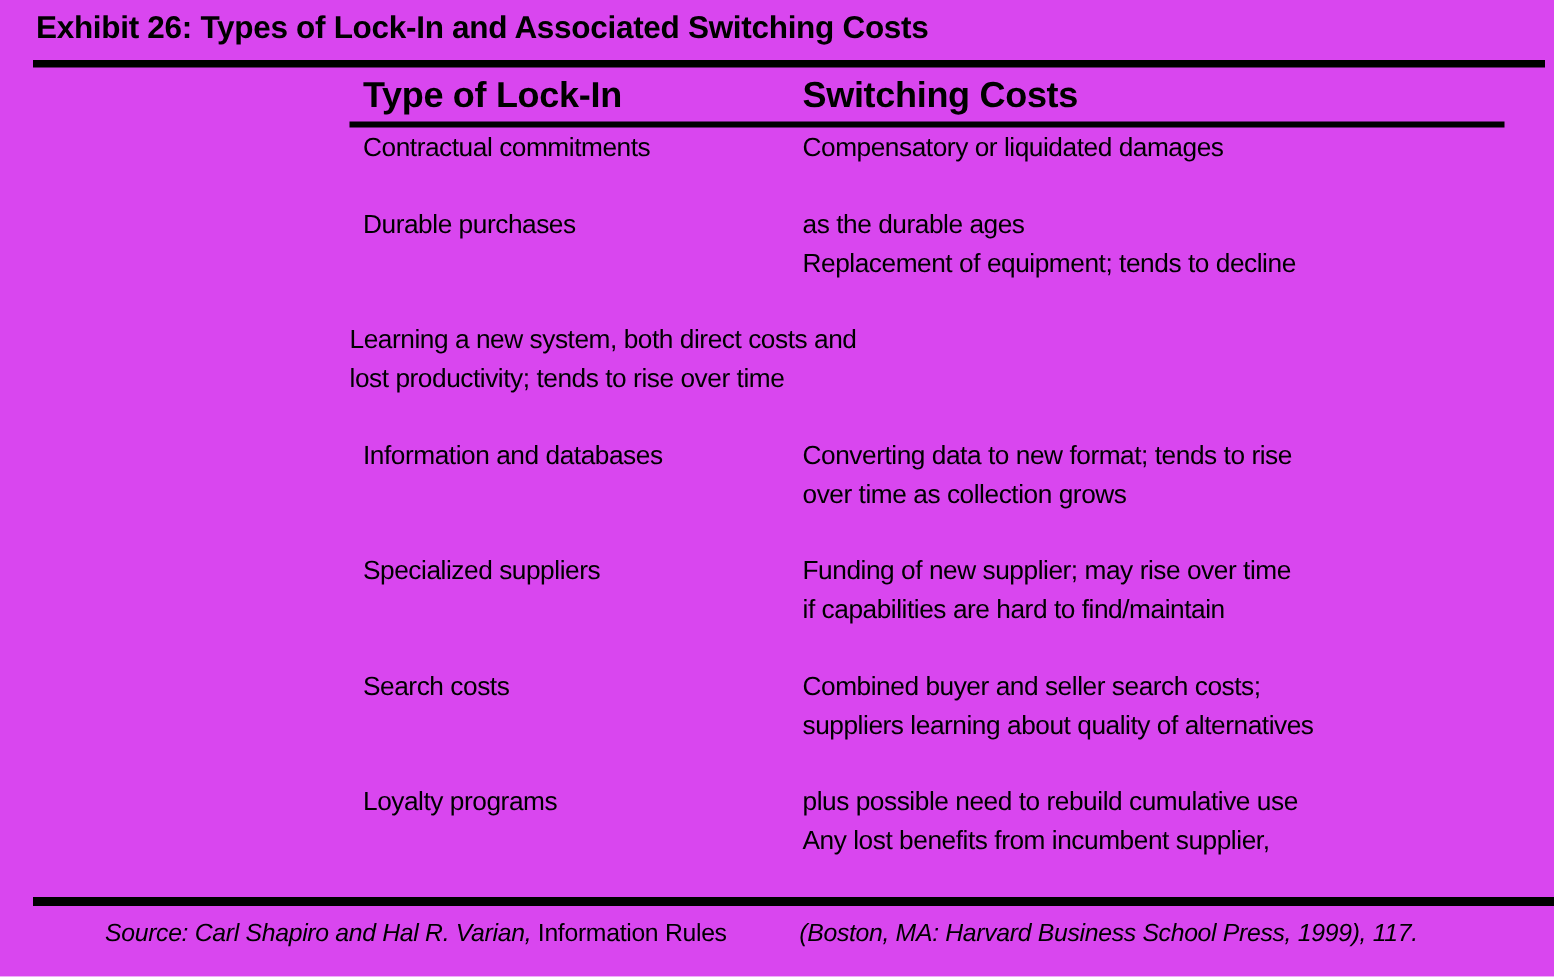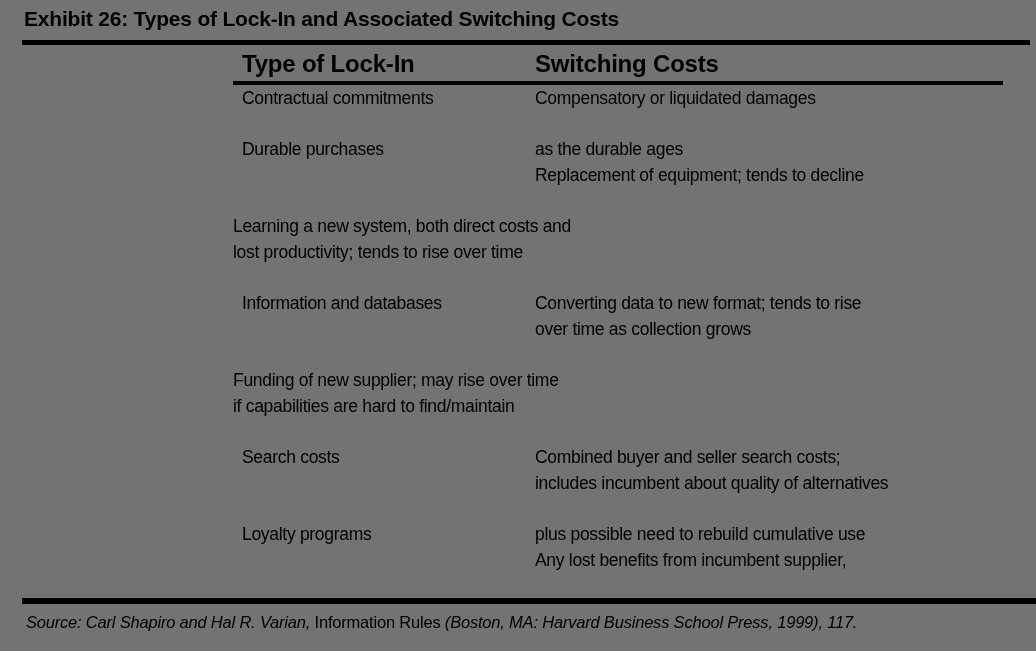--- a/index.html
+++ b/index.html
@@ -1,20 +1,20 @@
 <!DOCTYPE html>
 <html><head>
 <meta charset="utf-8">
 <style>
   html, body { margin: 0; padding: 0; background: #ffffff; }
   .page {
     position: relative;
     width: 1036px;
     height: 651px;
-    background: #737373;
+    background: #d946ef;
     color: #000000;
     font-family: "Liberation Sans", sans-serif;
     overflow: hidden;
   }
   .title {
     position: absolute;
     left: 24px;
     top: 7px;
     font-size: 21px;
     font-weight: bold;
@@ -55,21 +55,21 @@
   .col2 { flex: 1; }
   .source {
     position: absolute;
     left: 26px;
     top: 611px;
     font-size: 16.5px;
     line-height: 22px;
     letter-spacing: -0.2px;
     white-space: nowrap;
   }
-  .it { font-style: italic; }
+  .it { font-style: italic; margin-left: 44px; }
 </style>
 </head>
 <body>
 
 <div class="page">
 
   <div class="title">Exhibit 26: Types of Lock-In and Associated Switching Costs</div>
   <div class="rule rule-title"></div>
 
   <div class="table">
@@ -105,31 +105,32 @@
 
       <div class="trow">
         <div class="col1">Information and databases</div>
         <div class="col2">
           <div>Converting data to new format; tends to rise</div>
           <div>over time as collection grows</div>
         </div>
       </div>
 
       <div class="trow">
+        <div class="col1">Specialized suppliers</div>
         <div class="col2">
           <div>Funding of new supplier; may rise over time</div>
           <div>if capabilities are hard to find/maintain</div>
         </div>
       </div>
 
       <div class="trow">
         <div class="col1">Search costs</div>
         <div class="col2">
           <div>Combined buyer and seller search costs;</div>
-          <div>includes incumbent about quality of alternatives</div>
+          <div>suppliers learning about quality of alternatives</div>
         </div>
       </div>
 
       <div class="trow">
         <div class="col1">Loyalty programs</div>
         <div class="col2">
           <div>plus possible need to rebuild cumulative use</div>
           <div>Any lost benefits from incumbent supplier,</div>
         </div>
       </div>

